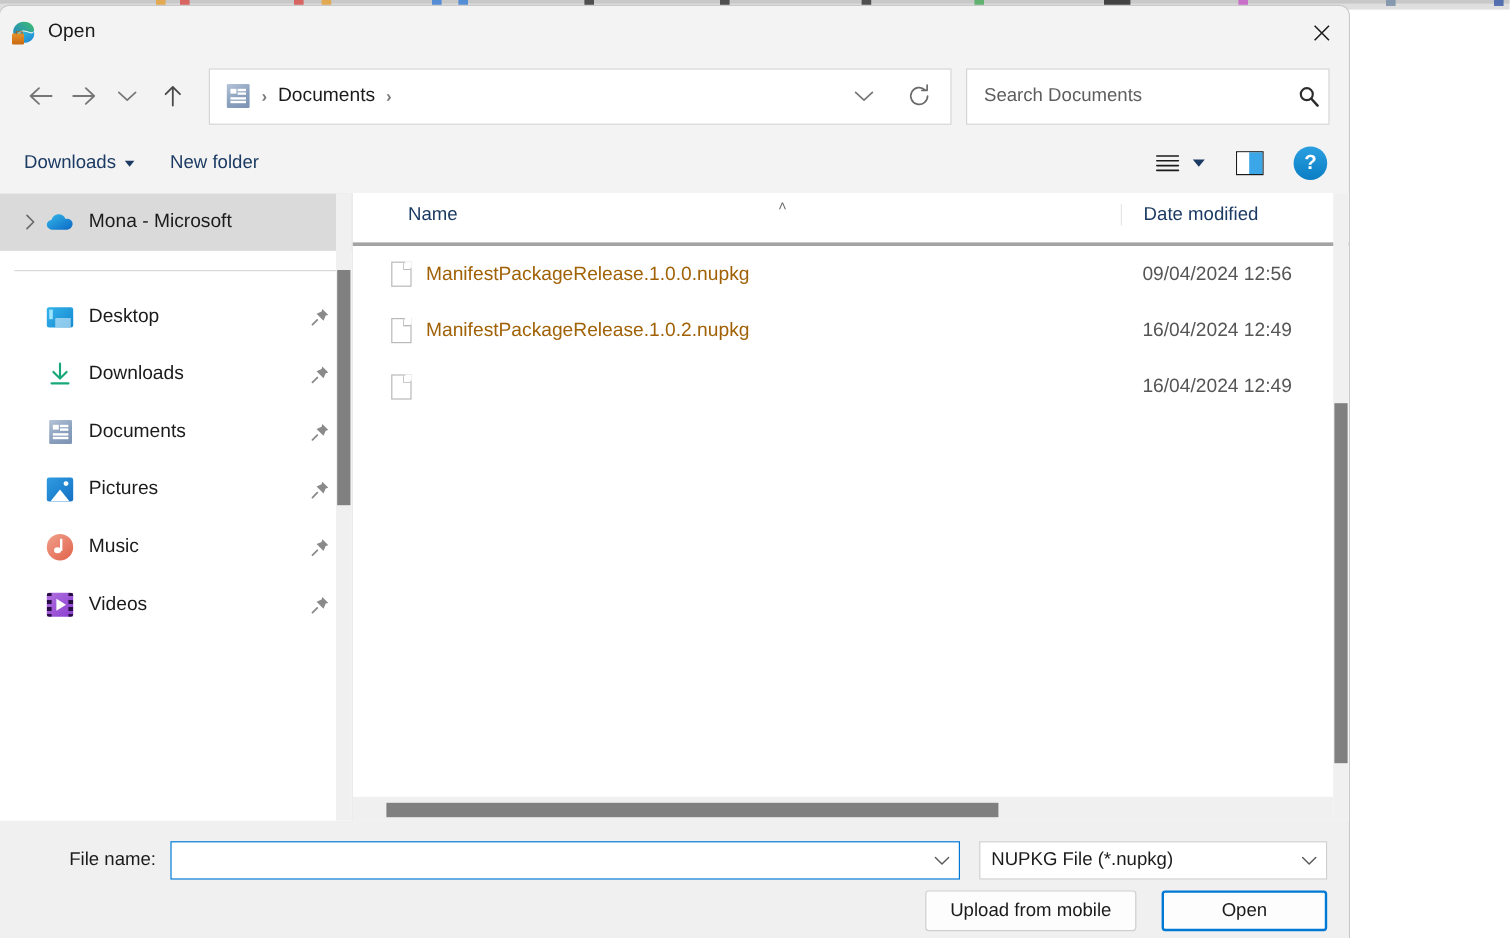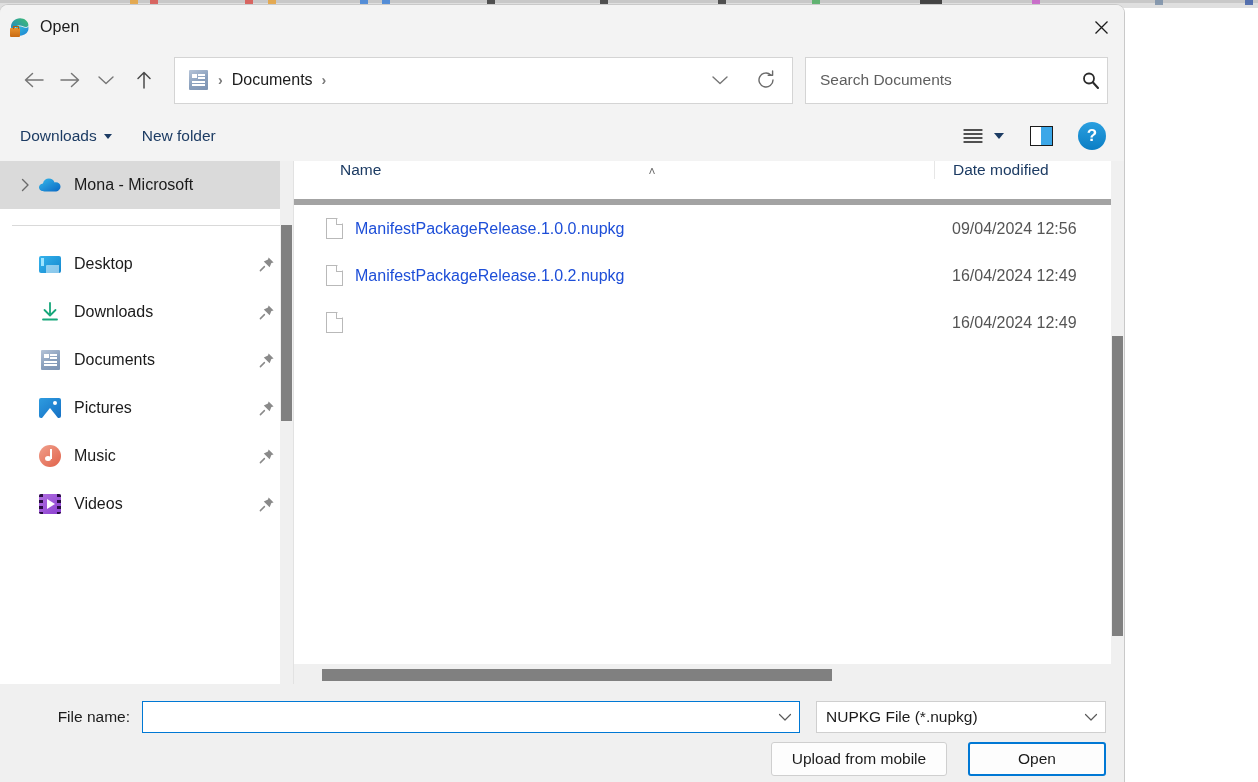--- a/index.html
+++ b/index.html
@@ -443,25 +443,25 @@
     top: 6px;
     width: 16px;
     text-align: center;
     color: #6c6c6c;
     font-size: 12px;
     line-height: 10px;
     user-select: none;
   }
   .colhead {
     display: flex;
-    align-items: flex-start;
+    align-items: center;
     height: 44px;
     padding-bottom: 5px;
     box-sizing: border-box;
-    border-bottom: 6px solid #a3a3a3;
+    border-bottom: 3px solid #a3a3a3;
   }
   .col-name {
     width: 640px;
     padding-left: 46px;
     box-sizing: border-box;
     font-size: 15.5px;
     color: #1c3b63;
     cursor: default;
   }
   .col-date {
@@ -500,21 +500,21 @@
     content: "";
     position: absolute;
     right: -1px; top: -1px;
     border-left: 6px solid transparent;
     border-top: 6px solid #ffffff;
     border-right: 0;
     box-shadow: -1px 1px 0 0 #b9b9b9;
   }
   .fname-text {
     font-size: 16px;
-    color: #1d4ed8;
+    color: #a16207;
     white-space: nowrap;
     overflow: hidden;
     text-overflow: ellipsis;
   }
   .fdate {
     flex: 1 1 auto;
     padding-left: 18px;
     font-size: 16px;
     color: #555555;
     box-sizing: border-box;

